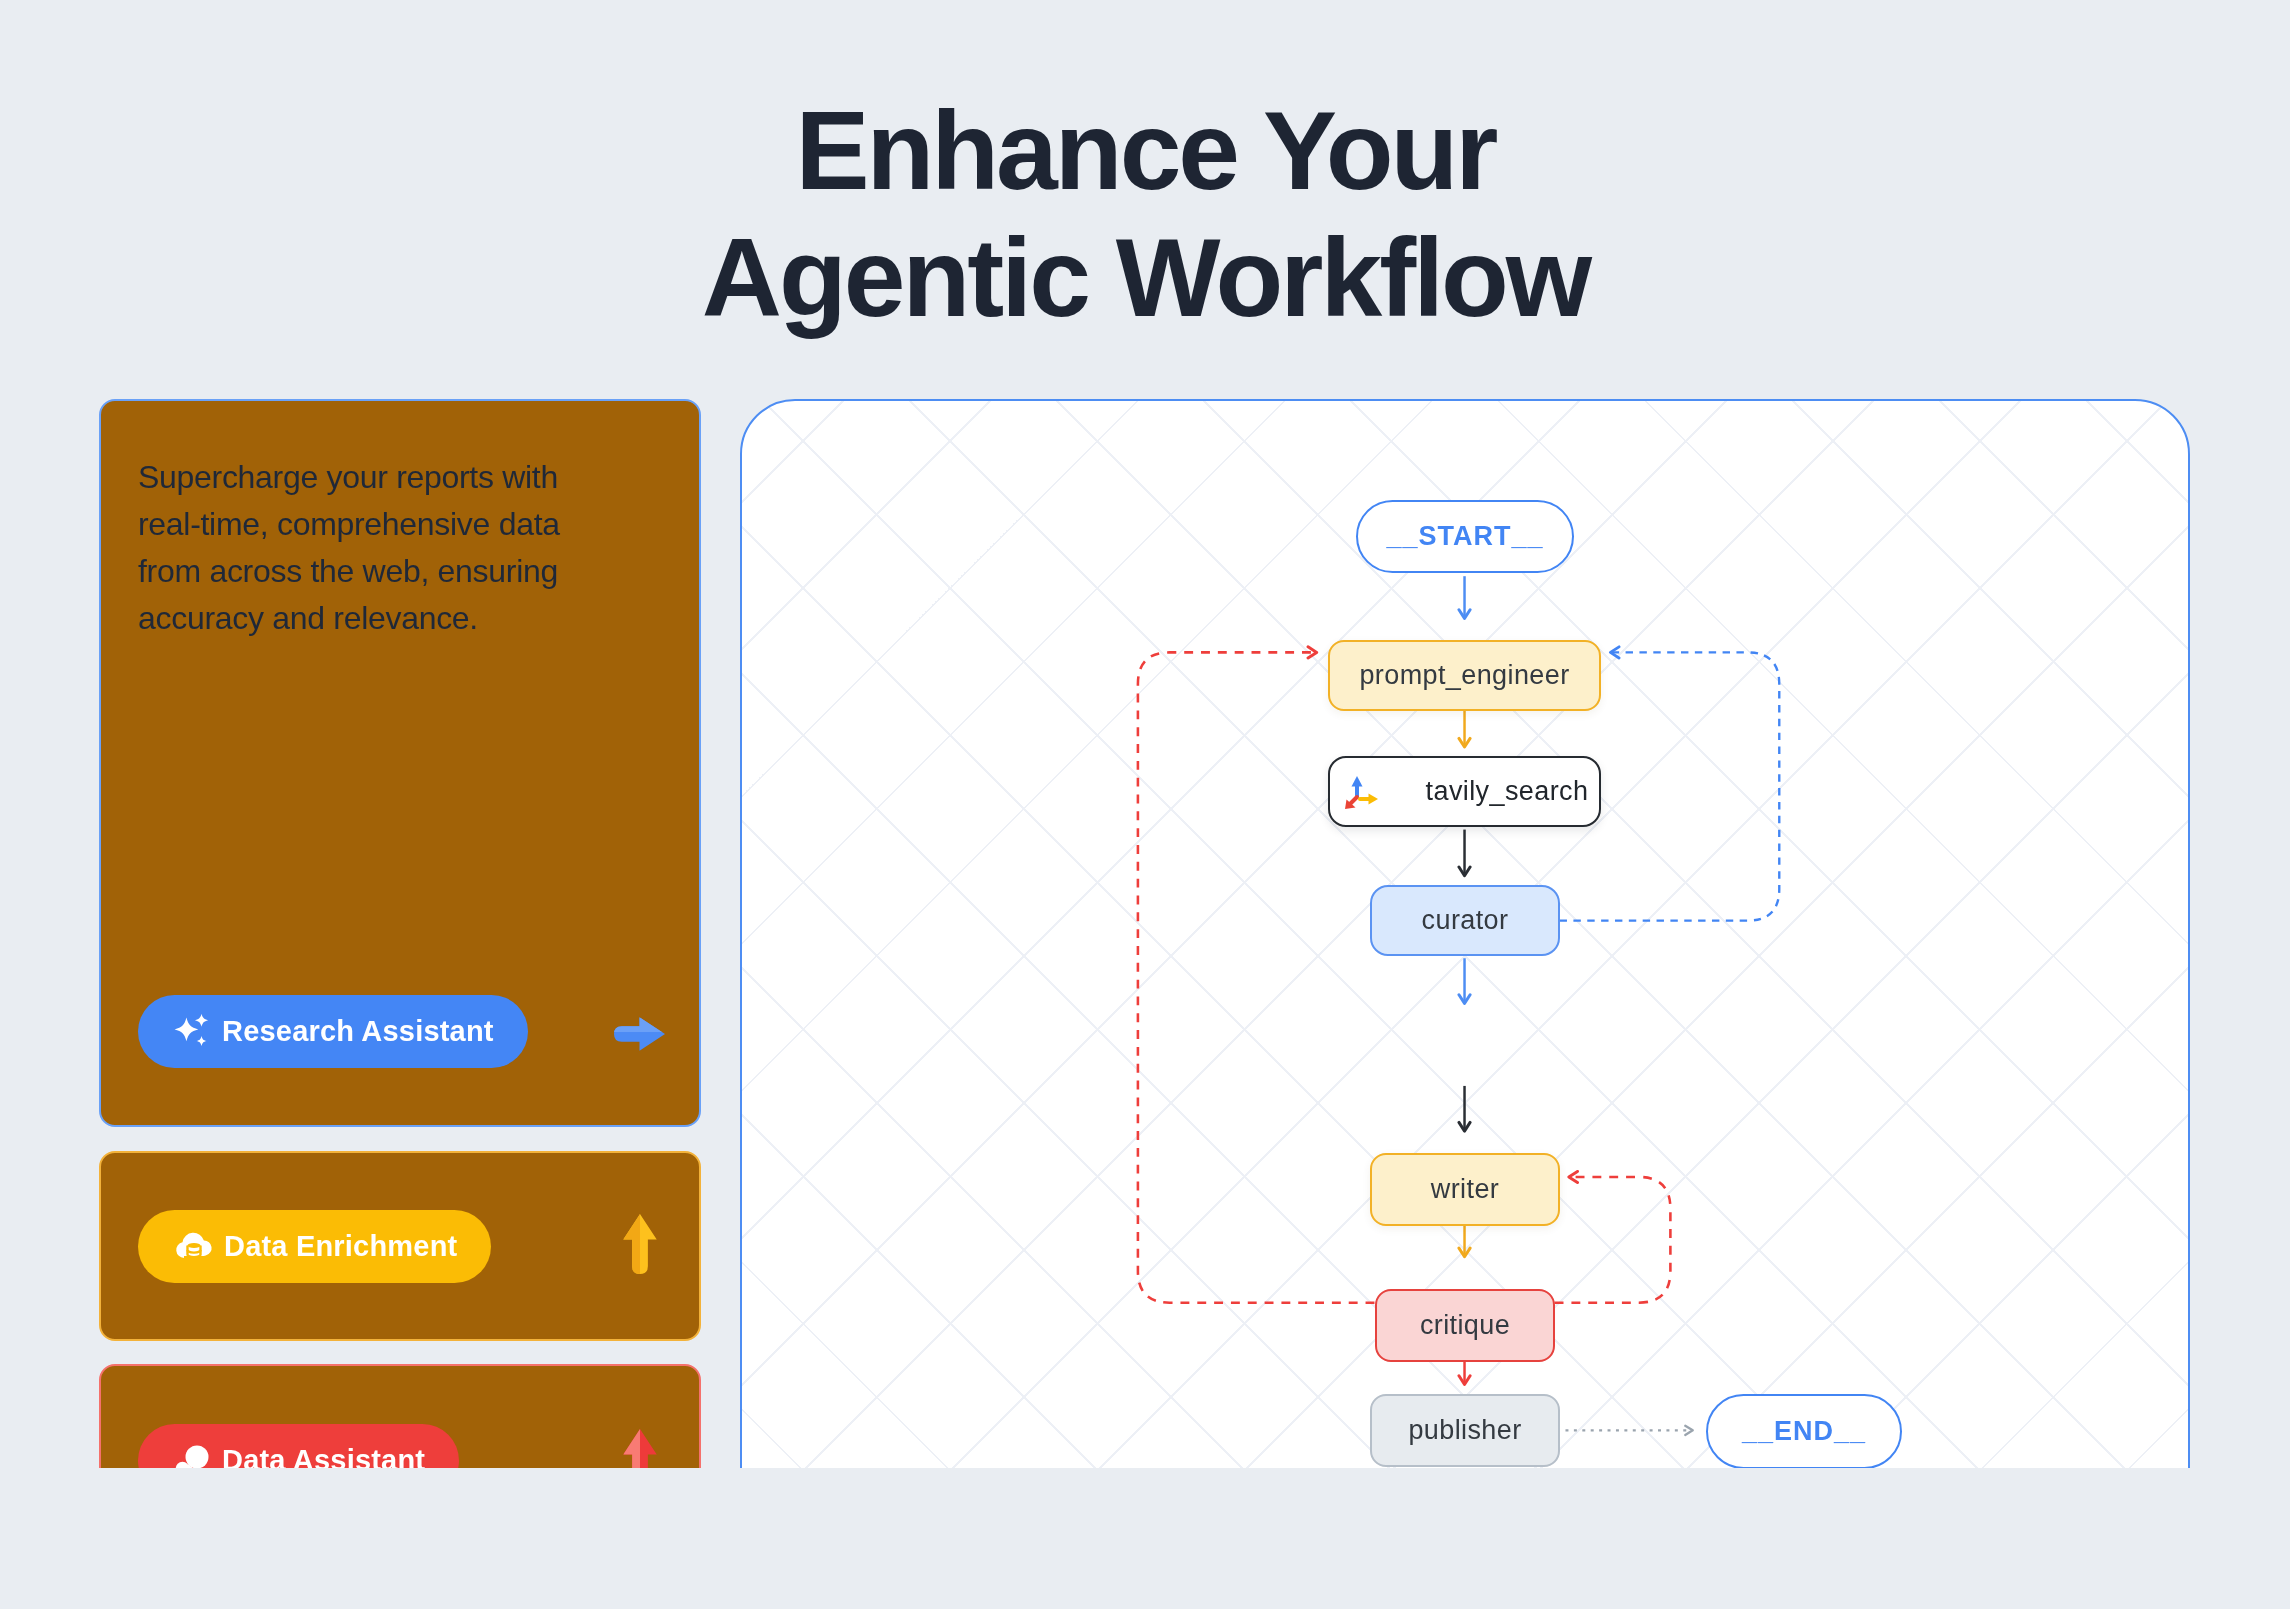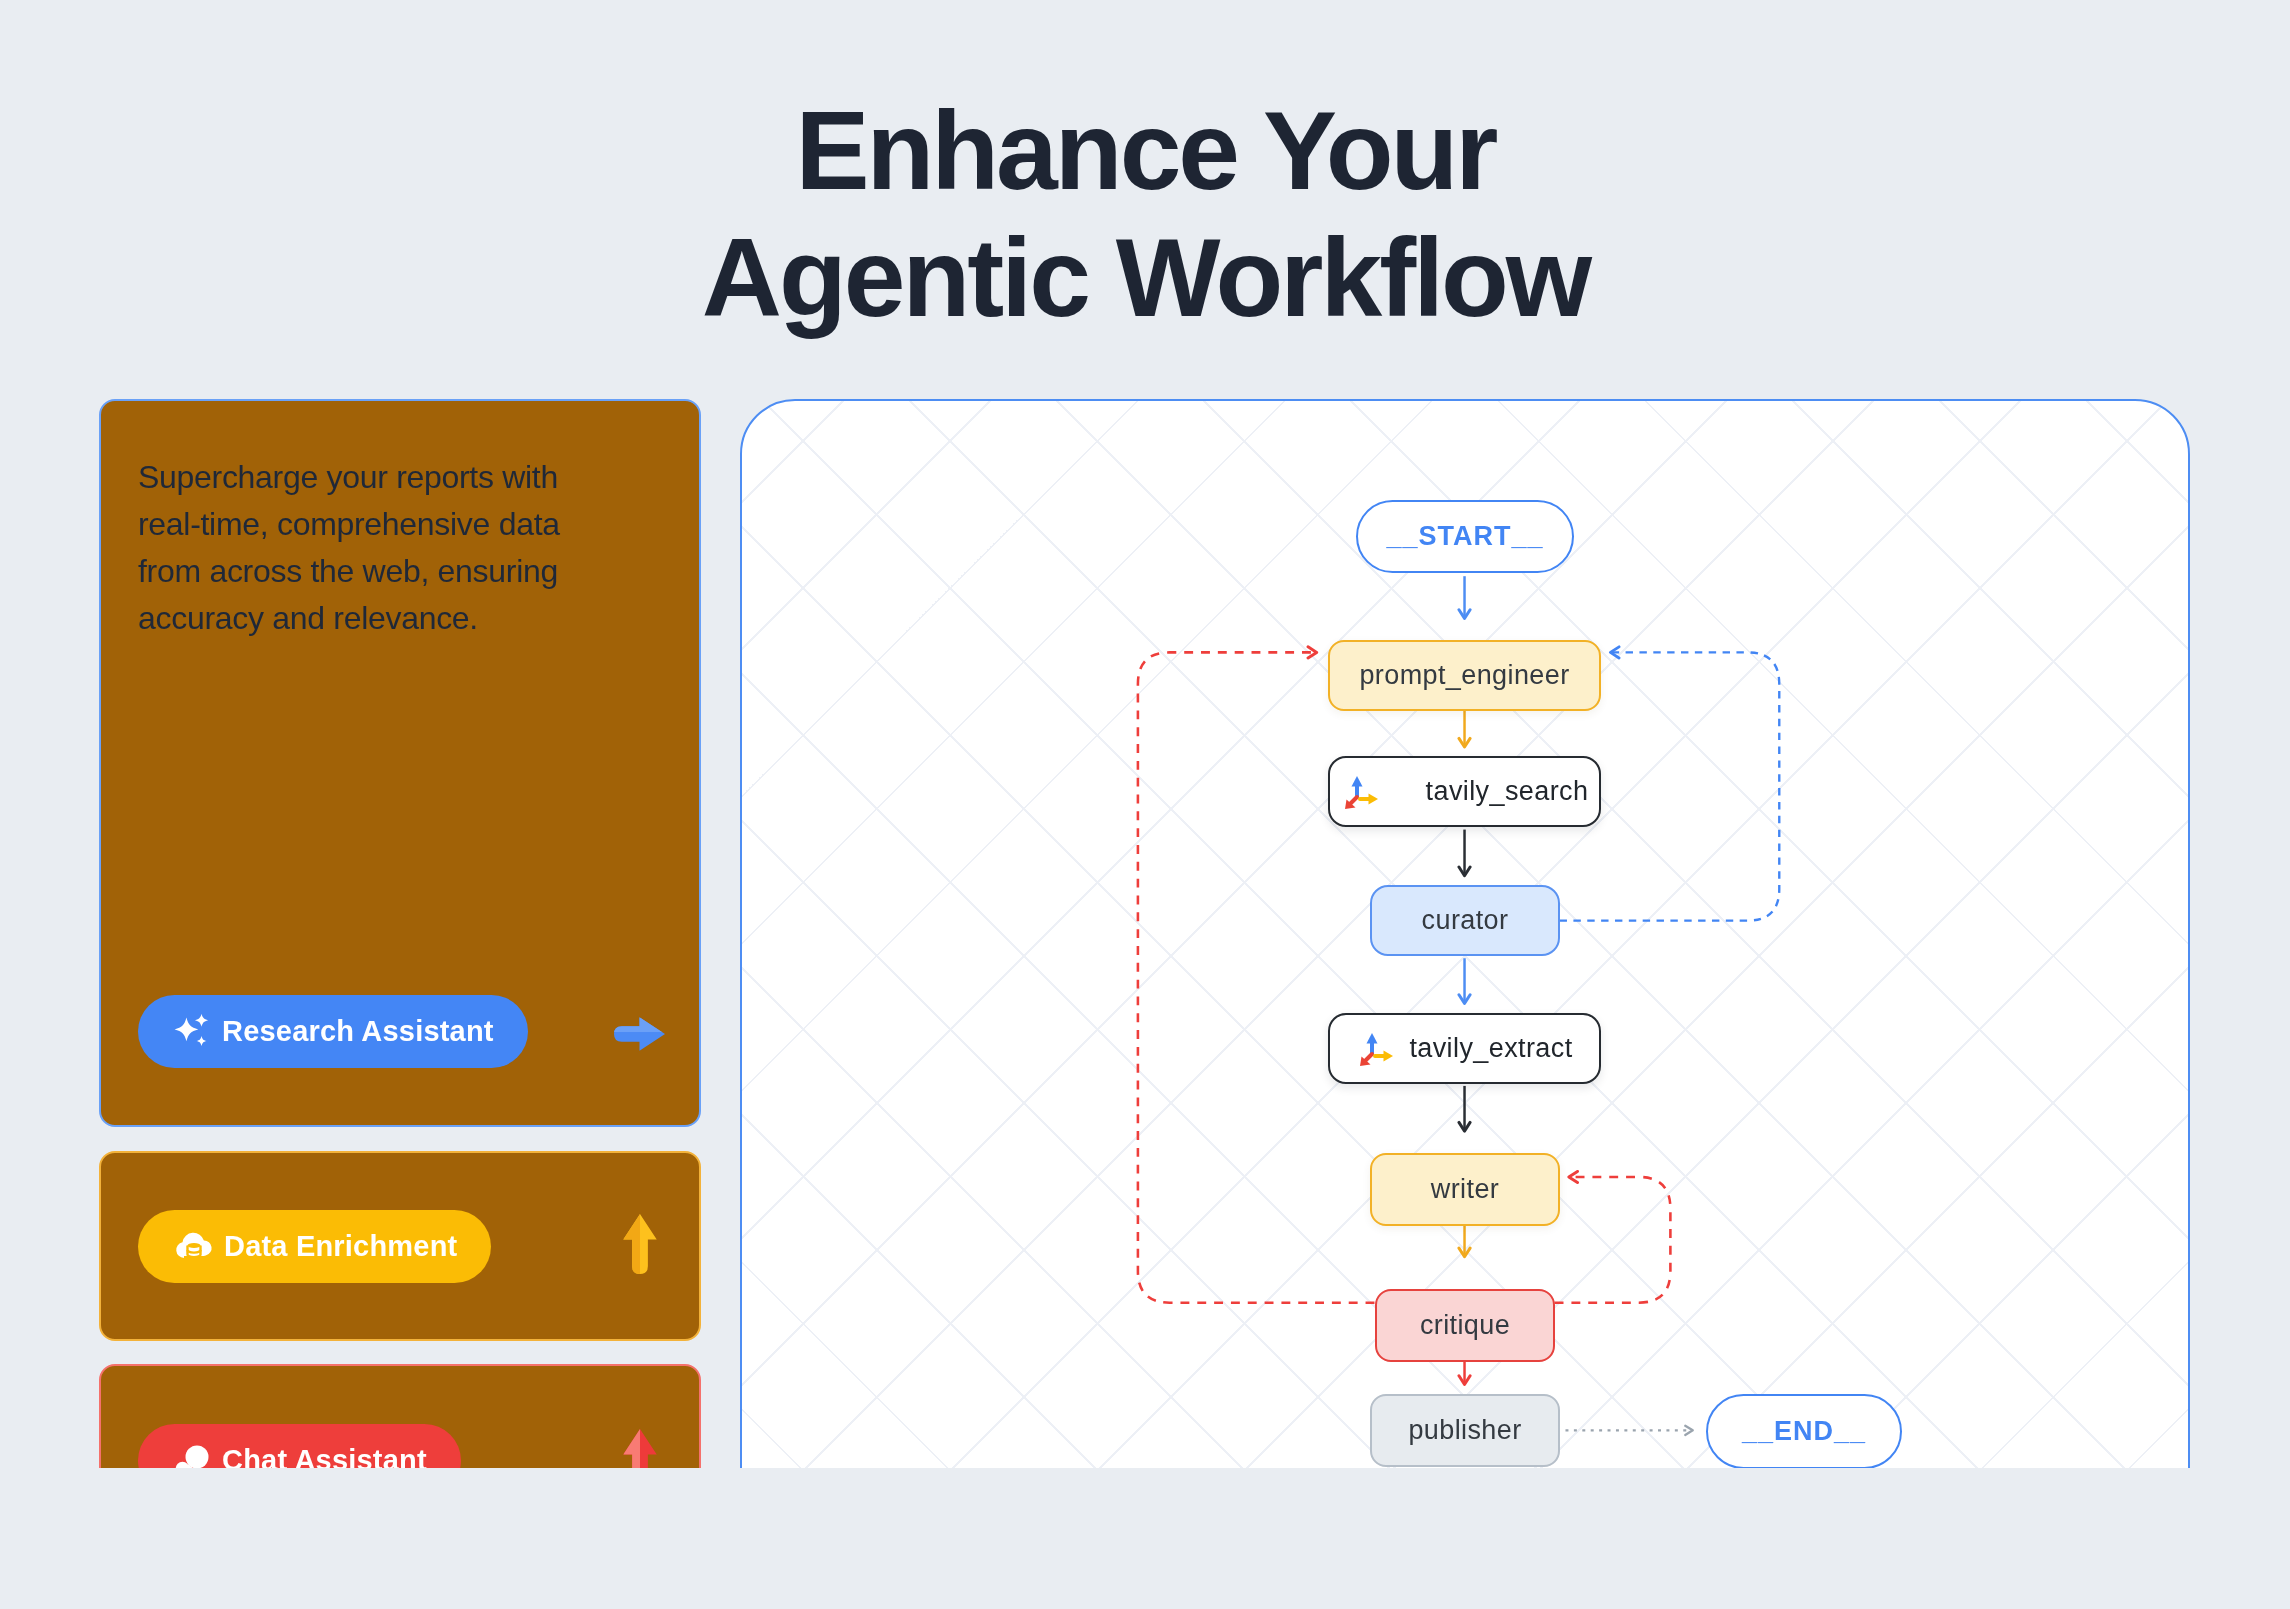--- a/index.html
+++ b/index.html
@@ -119,21 +119,21 @@
     </svg>
   </div>
 
   <div class="card card-chat">
     <button class="pill pill-red">
       <svg width="42" height="42" viewBox="0 0 42 42">
         <circle cx="25" cy="17" r="11.5" fill="#ffffff"></circle>
         <path d="M16 24 l-3 8 l9 -3 z" fill="#ffffff"></path>
         <circle cx="10.5" cy="28.5" r="6.8" fill="#ffffff"></circle>
       </svg>
-      <span>Chat Assistant</span>
+      <span>Data Assistant</span>
     </button>
     <svg class="arrow-up in-chat" viewBox="0 0 36 62">
       <defs>
           <clipPath id="clipRd">
             <path d="M18 0 l17 26 h-9 v27 q0 8 -8 8 q-8 0 -8 -8 v-27 h-9 z"></path>
           </clipPath>
         </defs>
       <path d="M18 0 l17 26 h-9 v27 q0 8 -8 8 q-8 0 -8 -8 v-27 h-9 z" fill="#ee3a3a"></path>
       <rect x="0" y="0" width="18" height="62" fill="#f87b74" clip-path="url(#clipRd)"></rect>
     </svg>
@@ -199,33 +199,20 @@
           <polygon points="37,27 27.5,21.5 27.5,32.5" fill="#fbbc05"></polygon>
         </g>
       </svg>
       <span>tavily_search</span>
     </div>
 
     <div class="node n-blue pos-curator">
       <span>curator</span>
     </div>
 
-    <div class="node n-dark pos-extract">
-      <svg width="40" height="40" viewBox="0 0 40 40">
-        <g stroke-linecap="round">
-          <line x1="16" y1="25" x2="16" y2="13" stroke="#4285f4" stroke-width="4"></line>
-          <polygon points="16,4 10.5,14.5 21.5,14.5" fill="#4285f4"></polygon>
-          <line x1="16" y1="25" x2="9" y2="32" stroke="#ea4335" stroke-width="4"></line>
-          <polygon points="4,37 5.5,27.5 14.5,35.5" fill="#ea4335"></polygon>
-          <line x1="19" y1="27" x2="28" y2="27" stroke="#fbbc05" stroke-width="4"></line>
-          <polygon points="37,27 27.5,21.5 27.5,32.5" fill="#fbbc05"></polygon>
-        </g>
-      </svg>
-      <span>tavily_extract</span>
-    </div>
 
     <div class="node n-amber pos-writer">
       <span>writer</span>
     </div>
 
     <div class="node n-red pos-critique">
       <span>critique</span>
     </div>
 
     <div class="node n-gray pos-publisher">

